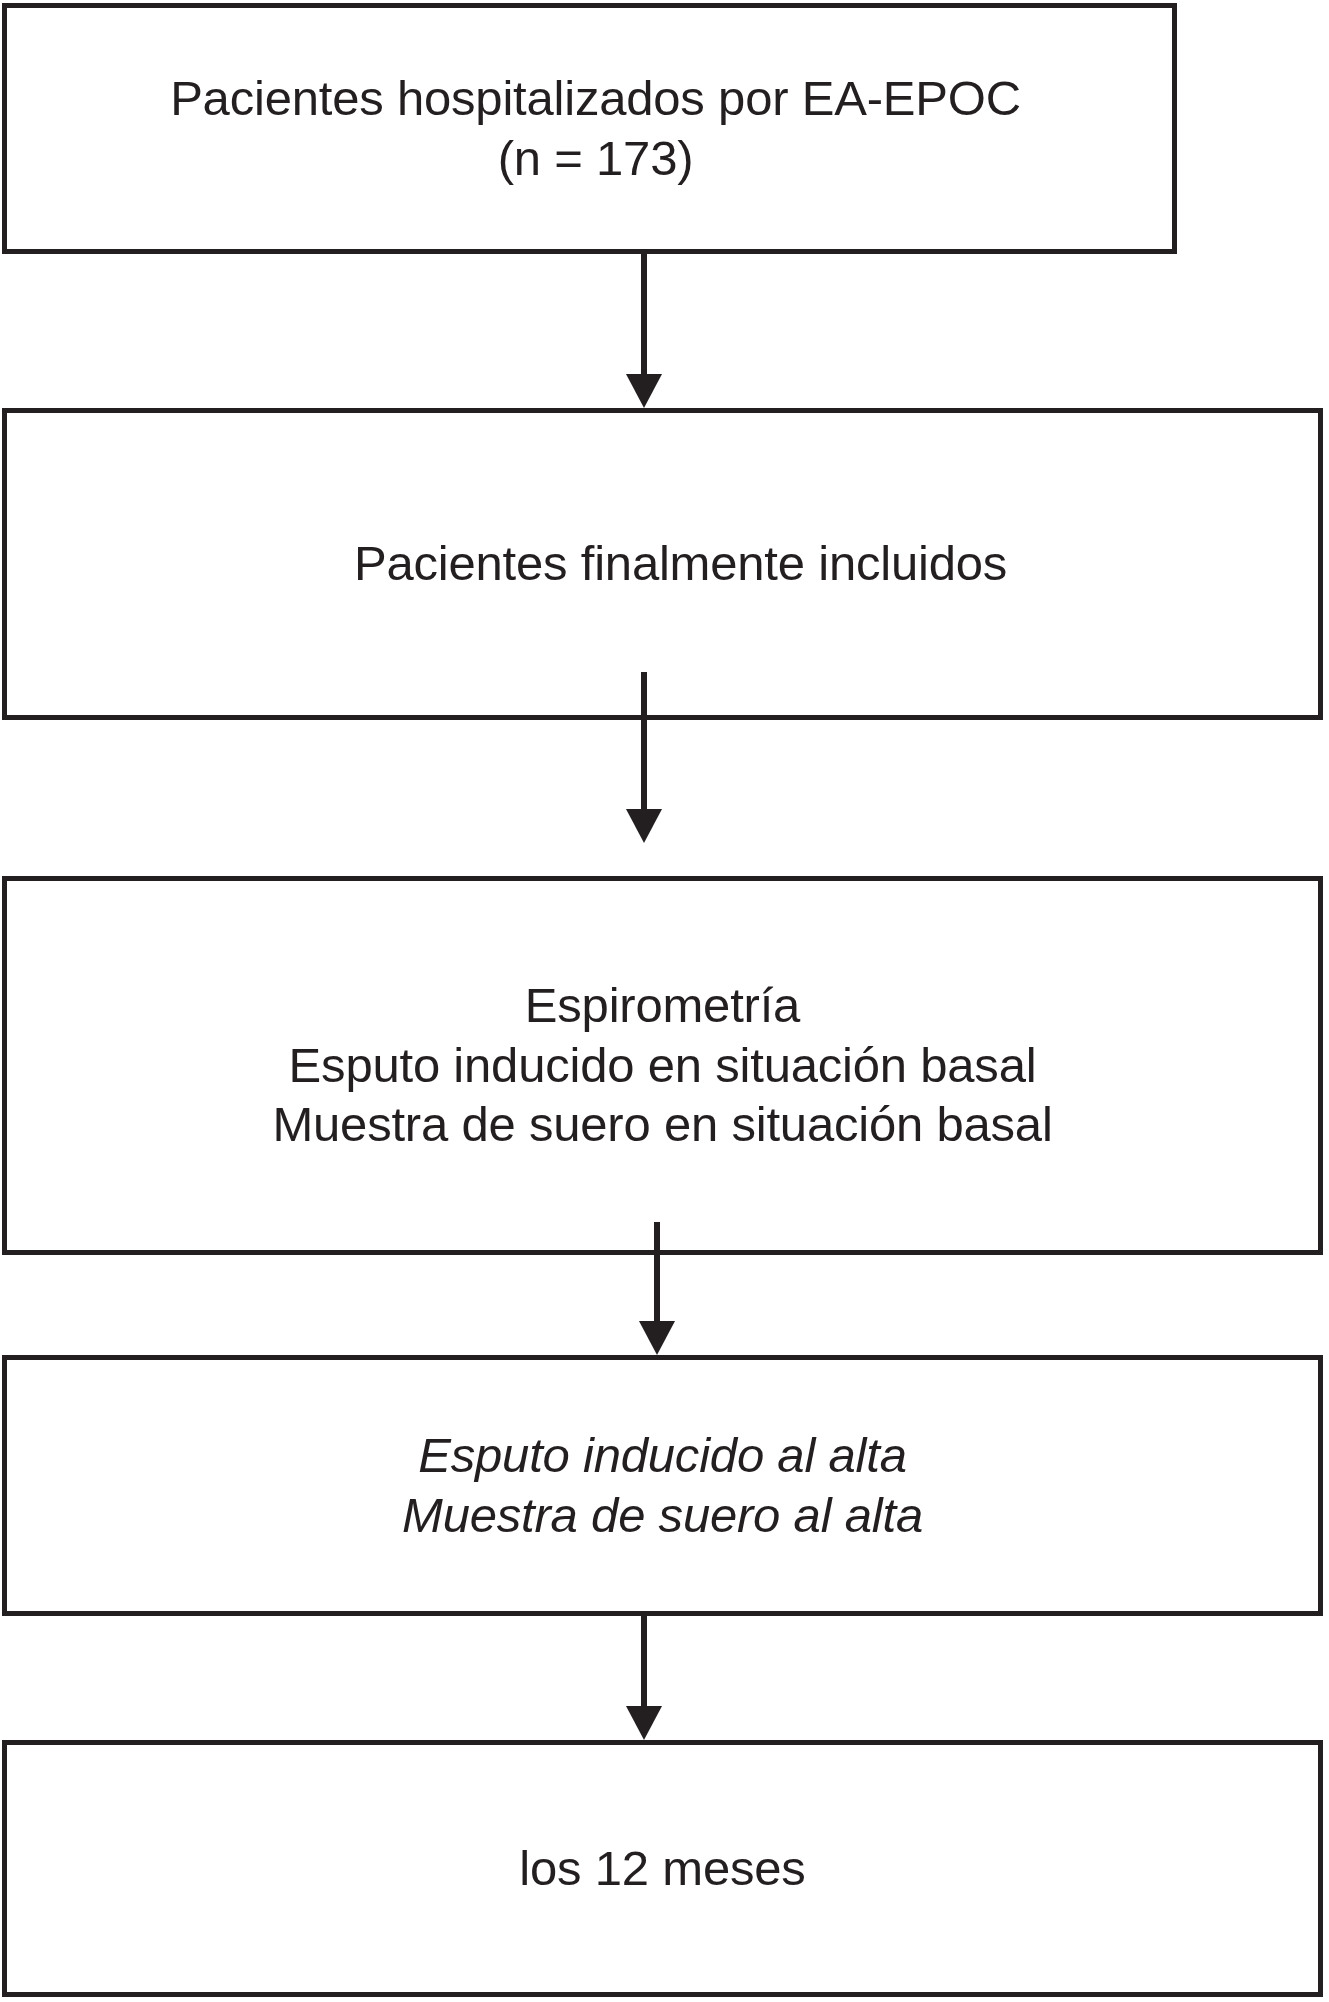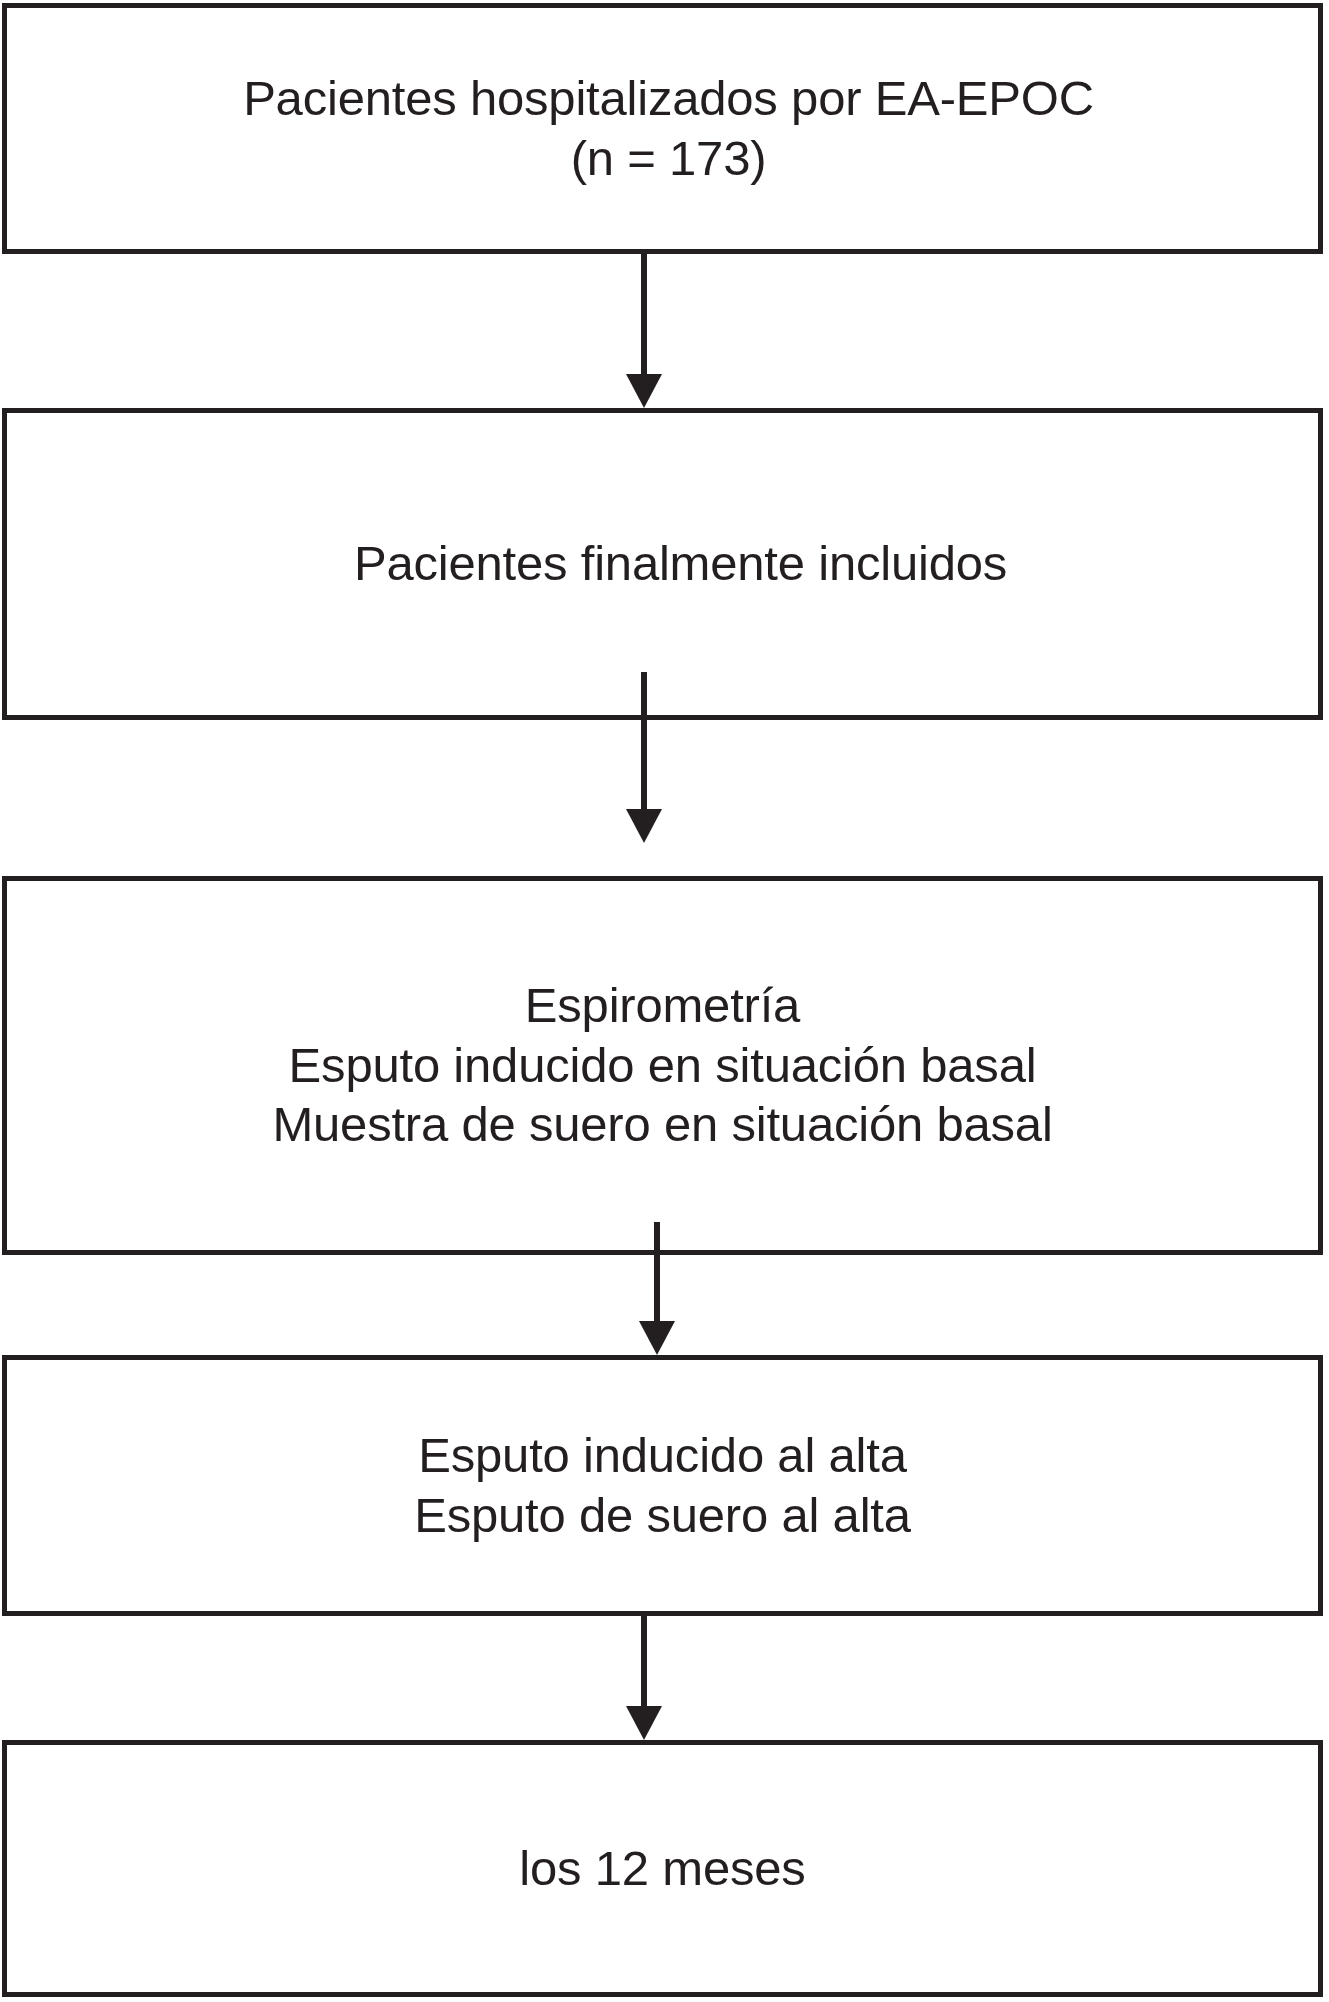--- a/index.html
+++ b/index.html
@@ -41,21 +41,21 @@
   .connector svg {
     display: block;
     overflow: visible;
   }
 </style>
 </head>
 <body>
 
 <div id="canvas">
 
-  <div class="node-box" style="left:2px; top:3px; width:1321px; height:251px;padding-left:12px;">
+  <div class="node-box" style="left:2px; top:3px; width:1175px; height:251px;padding-left:12px;">
     <span class="node-line">Pacientes hospitalizados por EA-EPOC</span>
     <span class="node-line">(n = 173)</span>
   </div>
 
   <div class="connector" style="left:624px; top:254px; width:40px; height:156px;">
     <svg width="40" height="156" viewBox="0 0 40 156" aria-hidden="true">
       <rect x="17" y="0" width="6" height="122" fill="#231f20"></rect>
       <polygon points="2,120 38,120 20,154" fill="#231f20"></polygon>
     </svg>
   </div>
@@ -77,23 +77,23 @@
     <span class="node-line">Muestra de suero en situación basal</span>
   </div>
 
   <div class="connector" style="left:637px; top:1222px; width:40px; height:135px;">
     <svg width="40" height="135" viewBox="0 0 40 135" aria-hidden="true">
       <rect x="17" y="0" width="6" height="101" fill="#231f20"></rect>
       <polygon points="2,99 38,99 20,133" fill="#231f20"></polygon>
     </svg>
   </div>
 
-  <div class="node-box" style="left:2px; top:1355px; width:1321px; height:261px;">
+  <div class="node-box" style="left:2px; top:1355px; width:1321px; height:261px;font-style:italic;">
     <span class="node-line">Esputo inducido al alta</span>
-    <span class="node-line">Esputo de suero al alta</span>
+    <span class="node-line">Muestra de suero al alta</span>
   </div>
 
   <div class="connector" style="left:624px; top:1616px; width:40px; height:126px;">
     <svg width="40" height="126" viewBox="0 0 40 126" aria-hidden="true">
       <rect x="17" y="0" width="6" height="92" fill="#231f20"></rect>
       <polygon points="2,90 38,90 20,124" fill="#231f20"></polygon>
     </svg>
   </div>
 
   <div class="node-box" style="left:2px; top:1740px; width:1321px; height:257px;">

